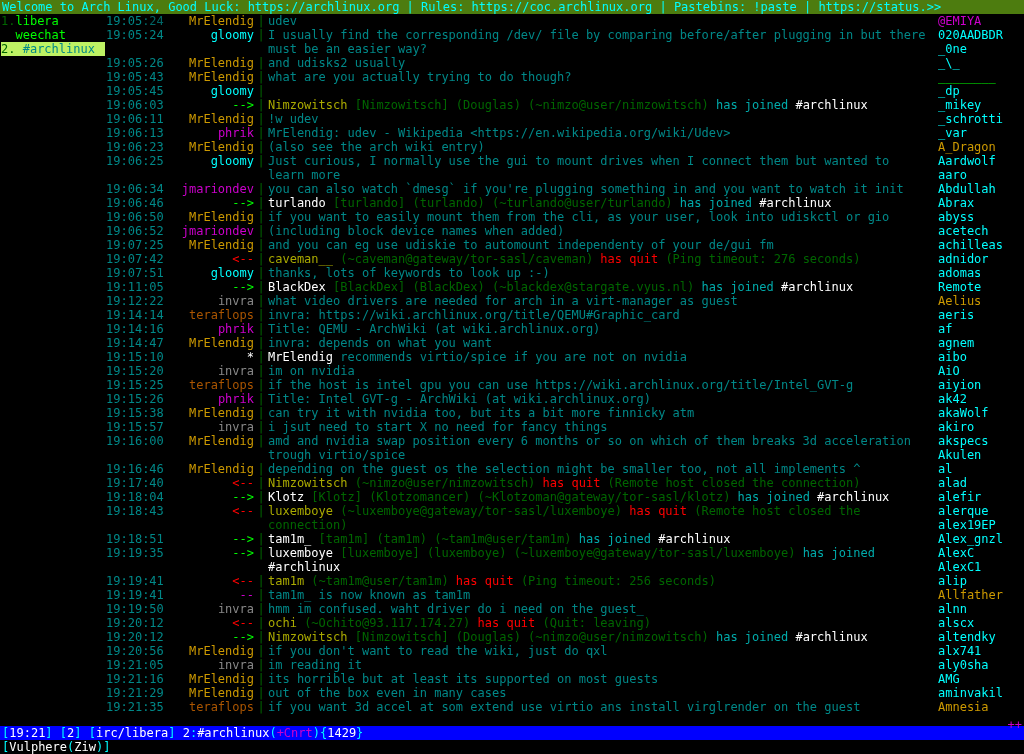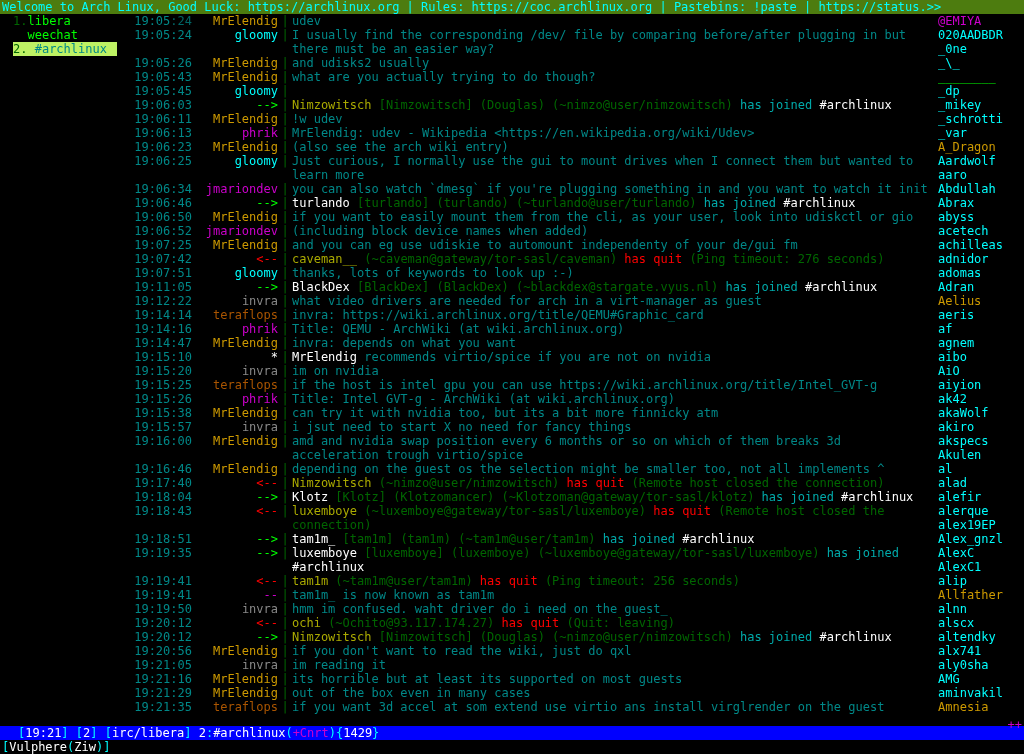--- a/index.html
+++ b/index.html
@@ -1,30 +1,30 @@
 <!DOCTYPE html>
 <html><head>
 <meta charset="utf-8">
 <style>
 html,body{margin:0;padding:0;background:#000;font-family:'DejaVu Sans Mono','Liberation Mono',monospace;font-size:12px;line-height:14px;color:#ccc;overflow:hidden}
 .app{display:flex;flex-direction:column;width:1024px;height:754px}
 .topbar{background:#4d7c0f;color:#0ff;padding:0 2px;white-space:nowrap;overflow:hidden}
 .mid{flex:1;display:flex;overflow:hidden}
-.left{width:104px;border-right:0;padding:0 13px}
+.left{width:104px;border-right:0;padding:0 1px}
 .left .item{white-space:pre}
 .selected{background:#bef264}
 .chat{flex:1;display:flex;overflow:hidden}
-.col-time{width:62px;text-align:right;color:#0ff;padding-right:2px}
+.col-time{width:62px;text-align:left;color:#0ff;padding-right:2px}
 .col-nick{width:84px;text-align:right;padding-right:2px}
 .sep{width:10px;text-align:center;color:#060}
 .col-msg{flex:1;padding-left:2px;white-space:pre-wrap}
 .lines{flex:1;overflow:hidden}
 .line{display:flex}
 .nicks{width:86px;padding-left:6px;overflow:hidden}
-.statusbar{background:#0000ff;color:#0ff;padding:0 18px;white-space:nowrap}
+.statusbar{background:#0000ff;color:#0ff;padding:0 2px;white-space:nowrap}
 .inputbar{background:#000;color:#0ff;padding:0 2px}
 .c-green{color:#0f0}
 .c-dgreen{color:#060}
 .c-cyan{color:#0ff}
 .c-dcyan{color:#088}
 .c-yellow{color:#c90}
 .c-gray{color:#888}
 .c-magenta{color:#c0c}
 .c-red{color:#f00}
 .c-white{color:#fff}
@@ -333,21 +333,21 @@
         <div class="nk c-yellow">A_Dragon</div>
         <div class="nk c-cyan">Aardwolf</div>
         <div class="nk c-cyan">aaro</div>
         <div class="nk c-cyan">Abdullah</div>
         <div class="nk c-cyan">Abrax</div>
         <div class="nk c-cyan">abyss</div>
         <div class="nk c-cyan">acetech</div>
         <div class="nk c-cyan">achilleas</div>
         <div class="nk c-cyan">adnidor</div>
         <div class="nk c-cyan">adomas</div>
-        <div class="nk c-cyan">Adran</div>
+        <div class="nk c-cyan">Remote</div>
         <div class="nk c-yellow">Aelius</div>
         <div class="nk c-cyan">aeris</div>
         <div class="nk c-cyan">af</div>
         <div class="nk c-cyan">agnem</div>
         <div class="nk c-cyan">aibo</div>
         <div class="nk c-cyan">AiO</div>
         <div class="nk c-cyan">aiyion</div>
         <div class="nk c-cyan">ak42</div>
         <div class="nk c-cyan">akaWolf</div>
         <div class="nk c-cyan">akiro</div>

